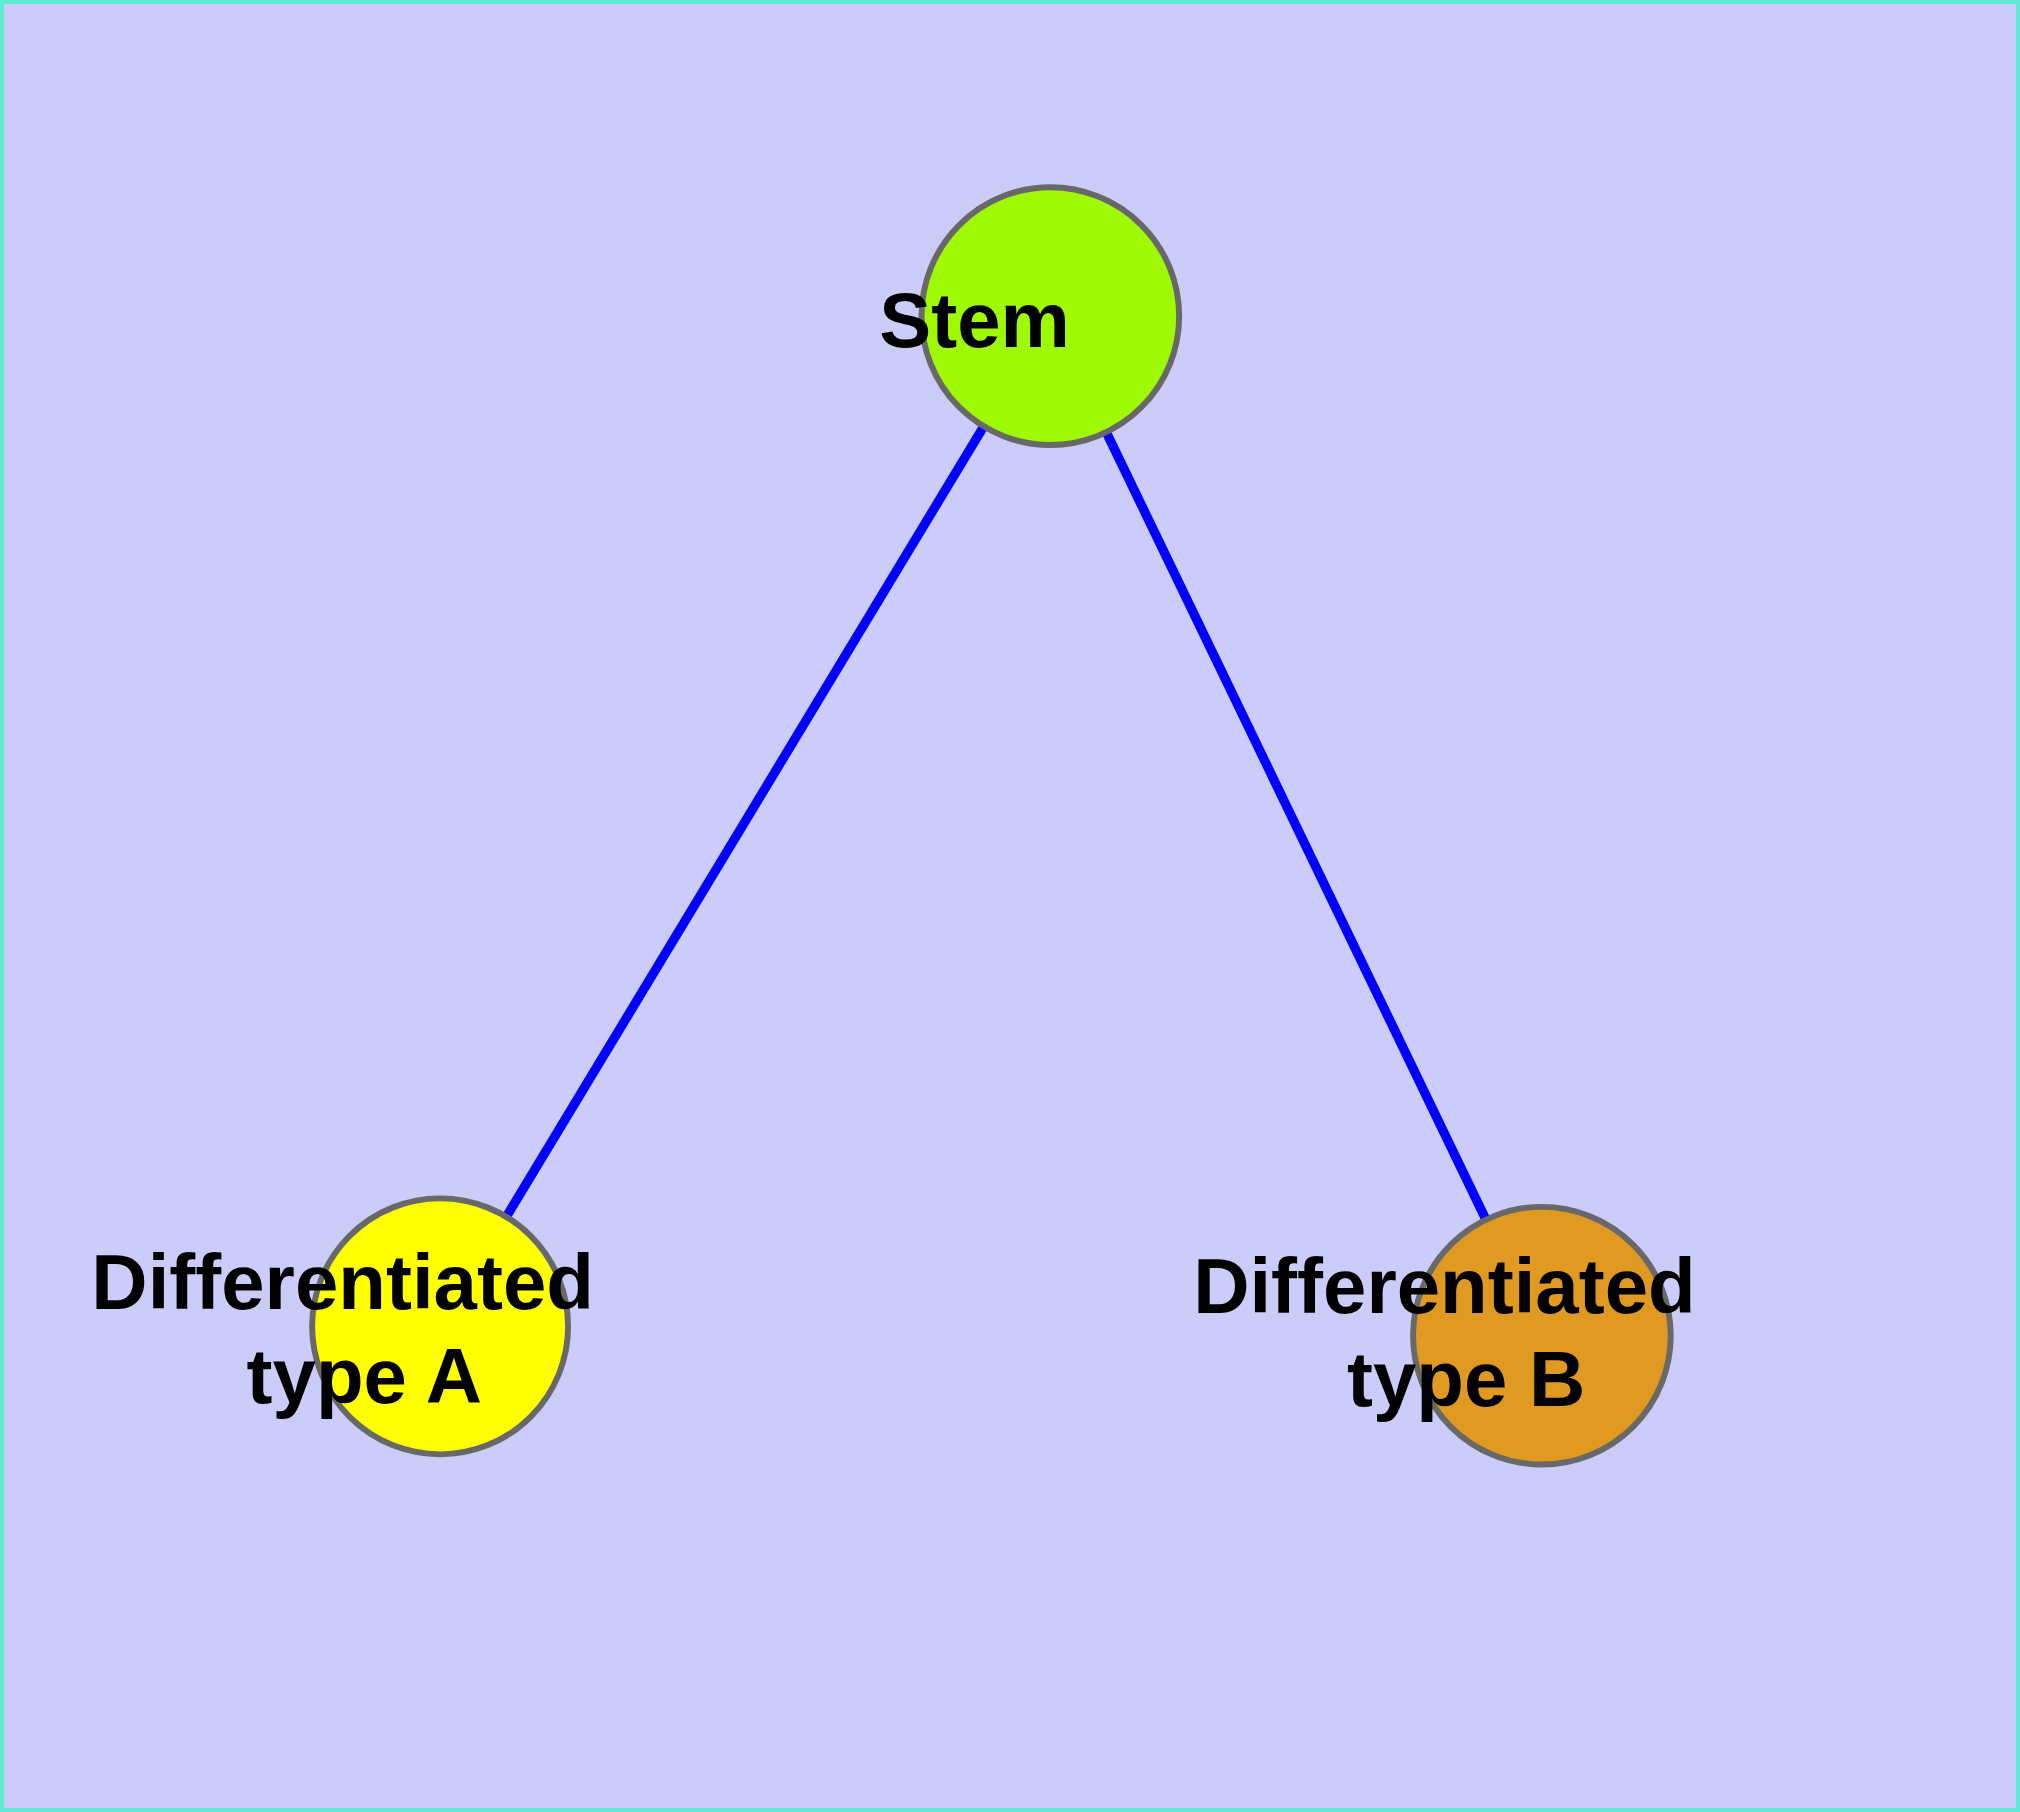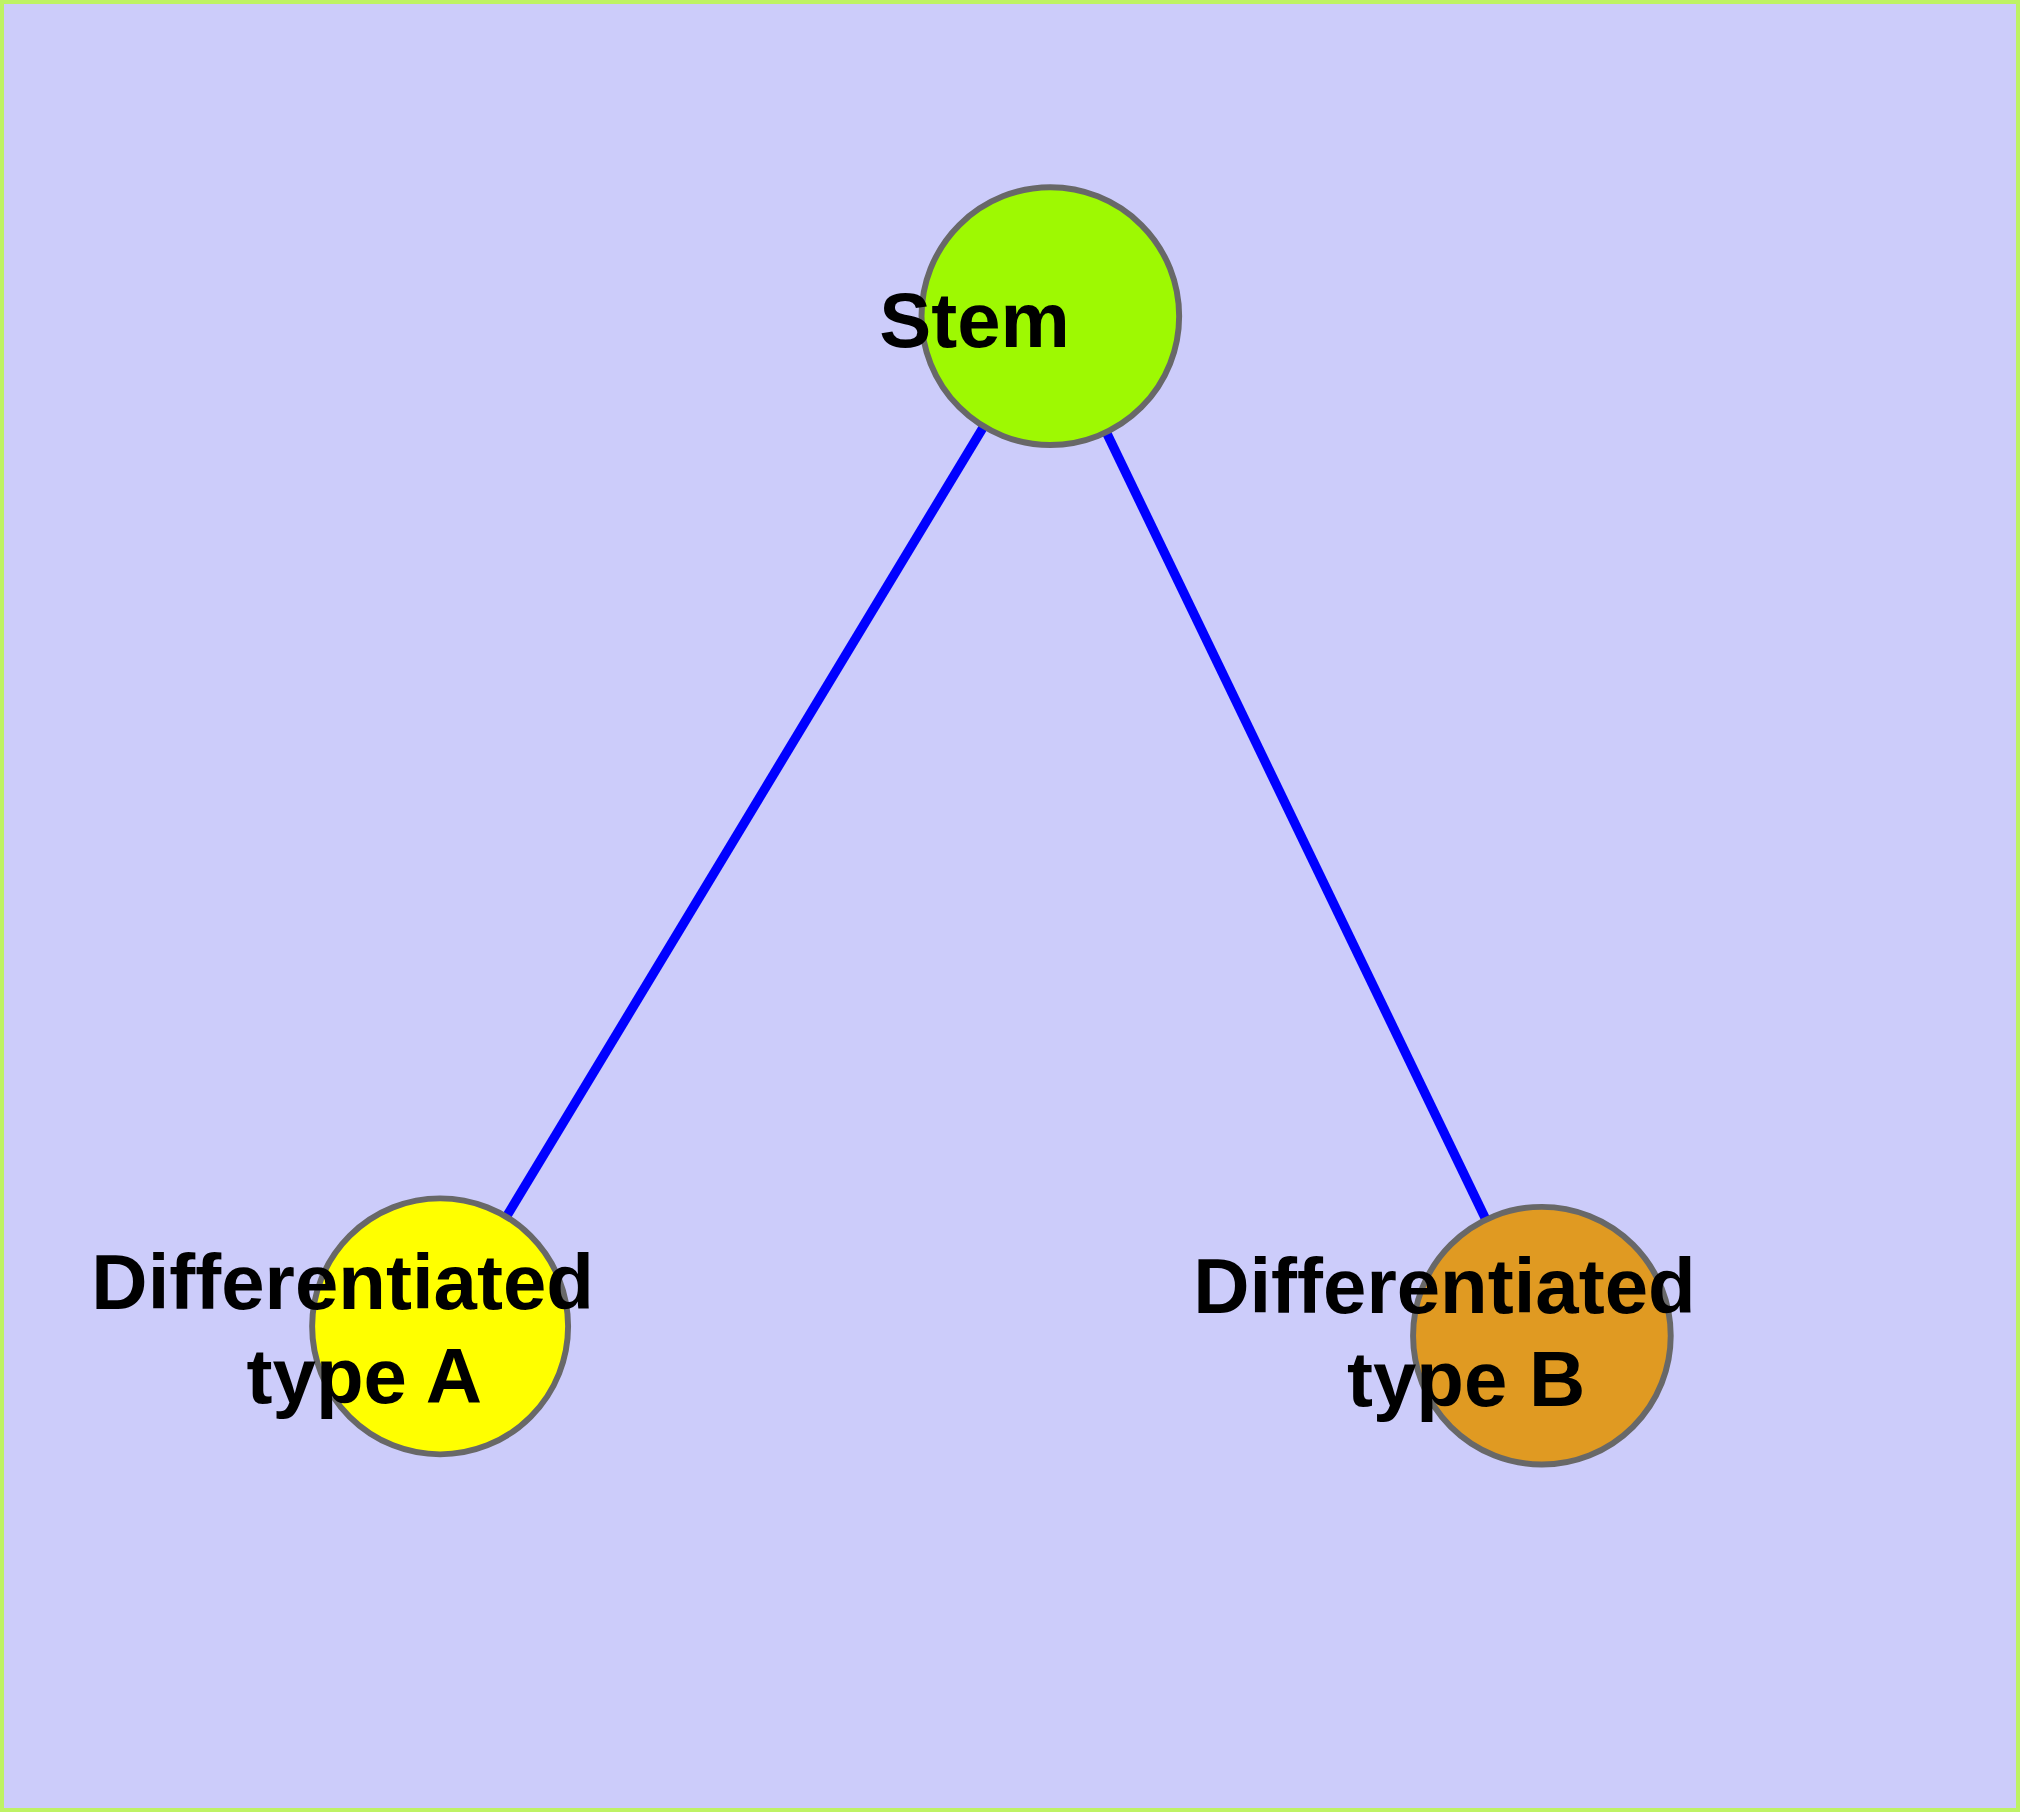--- a/index.html
+++ b/index.html
@@ -49,21 +49,21 @@
     font-size: 92px;
     fill: #000000;
     text-anchor: middle;
     dominant-baseline: auto;
     white-space: pre;
   }
 </style>
 </head>
 <body>
 
-<div id="canvas" style="background: #bef264;">
+<div id="canvas" style="background: #5eead4;">
   <div id="plot-area" style="background: rgb(204, 204, 250);"></div>
 
   <svg id="graph-svg" viewBox="0 0 2384 2138" xmlns="http://www.w3.org/2000/svg">
 
     <g>
       <line class="edge-line" x1="1239" y1="373" x2="519" y2="1565" stroke="#0000ff" stroke-width="11"></line>
       <line class="edge-line" x1="1239" y1="373" x2="1819" y2="1576" stroke="#0000ff" stroke-width="11"></line>
     </g>
 
     <g>

